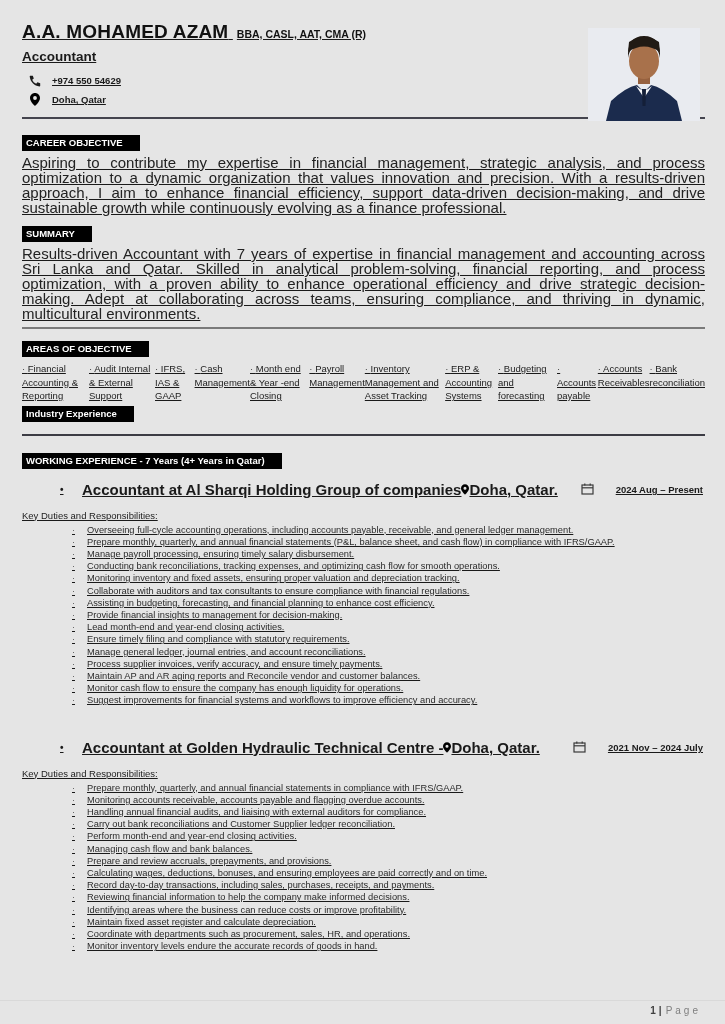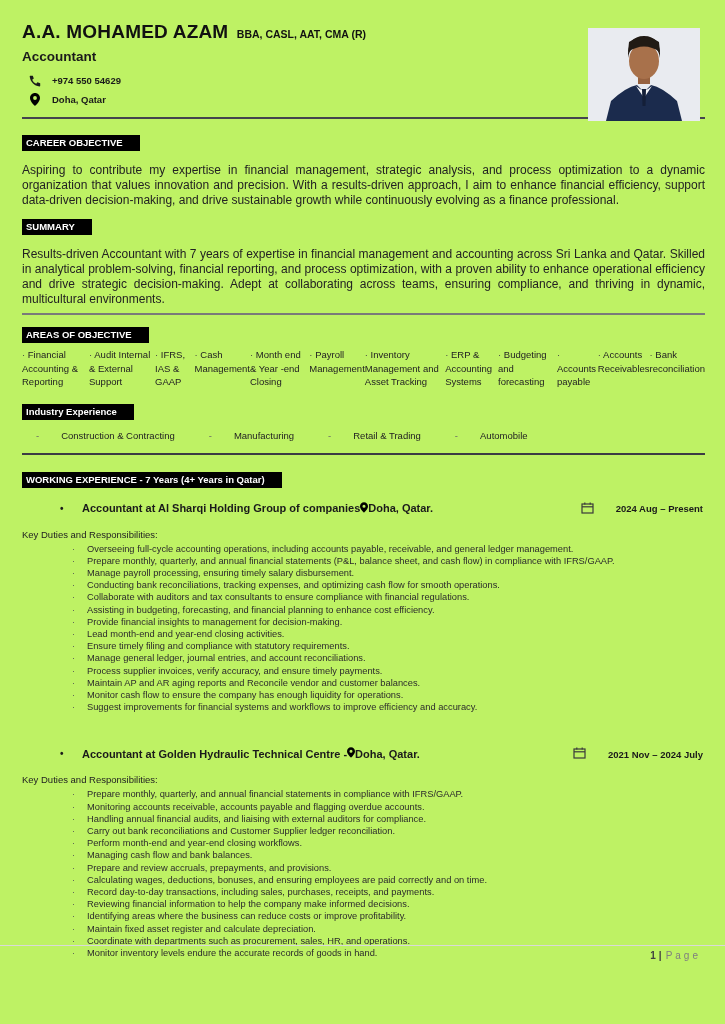--- a/index.html
+++ b/index.html
@@ -1,17 +1,17 @@
 <!DOCTYPE html>
 <html><head>
 <meta charset="utf-8">
 <style>
   html,body{margin:0;padding:0;background:#ffffff;}
-  .page{position:relative;width:725px;height:1024px;background:#bef264;overflow:hidden;
-        font-family:"Liberation Sans",sans-serif;color:#1a1a1a;}
+  .page{position:relative;width:725px;height:1024px;background:#e5e5e5;overflow:hidden;
+        font-family:"Liberation Sans",sans-serif;color:#1a1a1a;text-decoration:underline;}
   .inner{padding:20px 20px 0 22px;}
 
   
   .name-line{line-height:24px;}
   .name{font-size:19px;font-weight:700;color:#111;letter-spacing:.2px;}
   .credentials{font-size:10.5px;font-weight:700;color:#111;margin-left:4px;}
   .role{font-size:13.5px;font-weight:700;margin-top:3px;}
   .contact{margin:7px 0 0 6px;}
   .contact-row{display:flex;align-items:center;gap:10px;height:19px;}
   .contact-ic{width:14px;display:flex;justify-content:center;align-items:center;}
@@ -22,48 +22,48 @@
   
   .rule-dark{border:none;border-top:2.5px solid #44444e;margin:8px 0 0 0;}
   .rule-mid{border:none;border-top:2px solid #7a7a7a;margin:6px 0 0 0;}
   .rule-dark2{border:none;border-top:2.5px solid #3c3c44;margin:12px 0 0 0;}
   .rule-light{border:none;border-top:1.5px solid #d9d9d9;margin:0;}
 
   
   .sec-head{display:inline-block;background:#000;color:#fff;font-size:9.5px;
             font-weight:700;padding:2px 17px 3px 4px;line-height:11px;}
   .mt13{margin-top:13px;} .mt8{margin-top:8px;} .mt9{margin-top:9px;}
-  .mt12{margin-top:12px;} .mt14{margin-top:14px;}
-  .body-text{font-size:12px;line-height:15px;text-align:justify;margin-top:12px;color:#222;}
+  .mt12{margin-top:0;} .mt14{margin-top:14px;}
+  .body-text{font-size:15px;line-height:15px;text-align:justify;margin-top:4px;color:#222;}
 
   
   .exp-grid{display:grid;grid-template-columns:228px 248px auto;margin-top:5px;}
   .exp-col{display:flex;flex-direction:row;}
   .exp-item{font-size:9.5px;line-height:13.5px;color:#222;}
   .exp-item::before{content:"· ";color:#444;}
 
   
   .industry-row{display:flex;margin:10px 0 0 14px;font-size:9.5px;color:#222;}
   .industry-item{display:flex;align-items:center;margin-right:34px;}
   .industry-item::before{content:"-";color:#666;margin-right:22px;font-size:9.5px;}
 
   
   .job-row{display:flex;align-items:flex-start;margin-top:14px;padding-left:38px;}
   .job-row.second{margin-top:34px;}
   .job-bullet{width:22px;font-size:10px;font-weight:700;line-height:13px;}
-  .job-title{font-size:11px;font-weight:700;line-height:13px;display:flex;align-items:center;flex-wrap:wrap;justify-content:center;}
+  .job-title{font-size:15px;font-weight:700;line-height:13px;display:flex;align-items:center;flex-wrap:wrap;justify-content:center;}
   .job-date{margin-left:auto;display:flex;align-items:center;gap:22px;
             font-size:9.5px;font-weight:700;white-space:nowrap;padding-right:2px;}
   .duties-label{font-size:9.5px;margin-top:13px;color:#222;}
   .duties{margin:3px 0 0 50px;padding:0;list-style:none;}
   .duties li{font-size:9.3px;line-height:12.2px;color:#2b2b2b;display:flex;}
   .duties li::before{content:"·";width:15px;flex:0 0 15px;color:#555;font-size:9px;}
 
   
-  .footer-block{position:absolute;left:0;right:0;top:945px;}
+  .footer-block{position:absolute;left:0;right:0;top:1000px;}
   .footer-text{text-align:right;padding:4px 24px 0 0;font-size:10px;color:#404040;}
   .footer-text .pg-label{color:#7f7f7f;letter-spacing:3px;margin-left:4px;}
   .footer-text .pg-sep{color:#404040;margin-left:3px;font-weight:700;}
   .footer-text .pg-num{font-weight:700;}
   a{cursor:pointer;}
 </style>
 </head>
 <body>
 
 <div class="page">
@@ -143,27 +143,20 @@
         <div class="exp-item">Budgeting and forecasting</div>
             <div class="exp-item">Accounts payable</div>
             <div class="exp-item">Accounts Receivables</div>
             <div class="exp-item">Bank reconciliation</div>
           </div>
       </div>
     </div>
 
     <div class="mt12">
       <span class="sec-head">Industry Experience</span>
-      <div class="industry-row">
-
-      <span class="industry-item">Construction &amp; Contracting</span>
-          <span class="industry-item">Manufacturing</span>
-          <span class="industry-item">Retail &amp; Trading</span>
-          <span class="industry-item">Automobile</span>
-        </div>
     </div>
 
     <hr class="rule-dark2">
 
     <div class="mt14">
       <span class="sec-head">WORKING EXPERIENCE  - 7 Years (4+ Years in Qatar)</span>
 
       
       <div class="job-row">
         <span class="job-bullet">•</span>
@@ -188,20 +181,21 @@
           <span>2024 Aug – Present</span>
         </span>
       </div>
       <div class="duties-label">Key Duties and Responsibilities:</div>
       <ul class="duties">
 
       <li>Overseeing full-cycle accounting operations, including accounts payable, receivable, and general ledger management.</li>
           <li>Prepare monthly, quarterly, and annual financial statements (P&amp;L, balance sheet, and cash flow) in compliance with IFRS/GAAP.</li>
           <li>Manage payroll processing, ensuring timely salary disbursement.</li>
           <li>Conducting bank reconciliations, tracking expenses, and optimizing cash flow for smooth operations.</li>
+          <li>Monitoring inventory and fixed assets, ensuring proper valuation and depreciation tracking.</li>
           <li>Collaborate with auditors and tax consultants to ensure compliance with financial regulations.</li>
           <li>Assisting in budgeting, forecasting, and financial planning to enhance cost efficiency.</li>
           <li>Provide financial insights to management for decision-making.</li>
           <li>Lead month-end and year-end closing activities.</li>
           <li>Ensure timely filing and compliance with statutory requirements.</li>
           <li>Manage general ledger, journal entries, and account reconciliations.</li>
           <li>Process supplier invoices, verify accuracy, and ensure timely payments.</li>
           <li>Maintain AP and AR aging reports and Reconcile vendor and customer balances.</li>
           <li>Monitor cash flow to ensure the company has enough liquidity for operations.</li>
           <li>Suggest improvements for financial systems and workflows to improve efficiency and accuracy.</li>
@@ -231,21 +225,21 @@
           <span>2021 Nov – 2024 July</span>
         </span>
       </div>
       <div class="duties-label">Key Duties and Responsibilities:</div>
       <ul class="duties">
 
       <li>Prepare monthly, quarterly, and annual financial statements in compliance with IFRS/GAAP.</li>
           <li>Monitoring accounts receivable, accounts payable and flagging overdue accounts.</li>
           <li>Handling annual financial audits, and liaising with external auditors for compliance.</li>
           <li>Carry out bank reconciliations and Customer Supplier ledger reconciliation.</li>
-          <li>Perform month-end and year-end closing workflows.</li>
+          <li>Perform month-end and year-end closing activities.</li>
           <li>Managing cash flow and bank balances.</li>
           <li>Prepare and review accruals, prepayments, and provisions.</li>
           <li>Calculating wages, deductions, bonuses, and ensuring employees are paid correctly and on time.</li>
           <li>Record day-to-day transactions, including sales, purchases, receipts, and payments.</li>
           <li>Reviewing financial information to help the company make informed decisions.</li>
           <li>Identifying areas where the business can reduce costs or improve profitability.</li>
           <li>Maintain fixed asset register and calculate depreciation.</li>
           <li>Coordinate with departments such as procurement, sales, HR, and operations.</li>
           <li>Monitor inventory levels endure the accurate records of goods in hand.</li>
         </ul>

